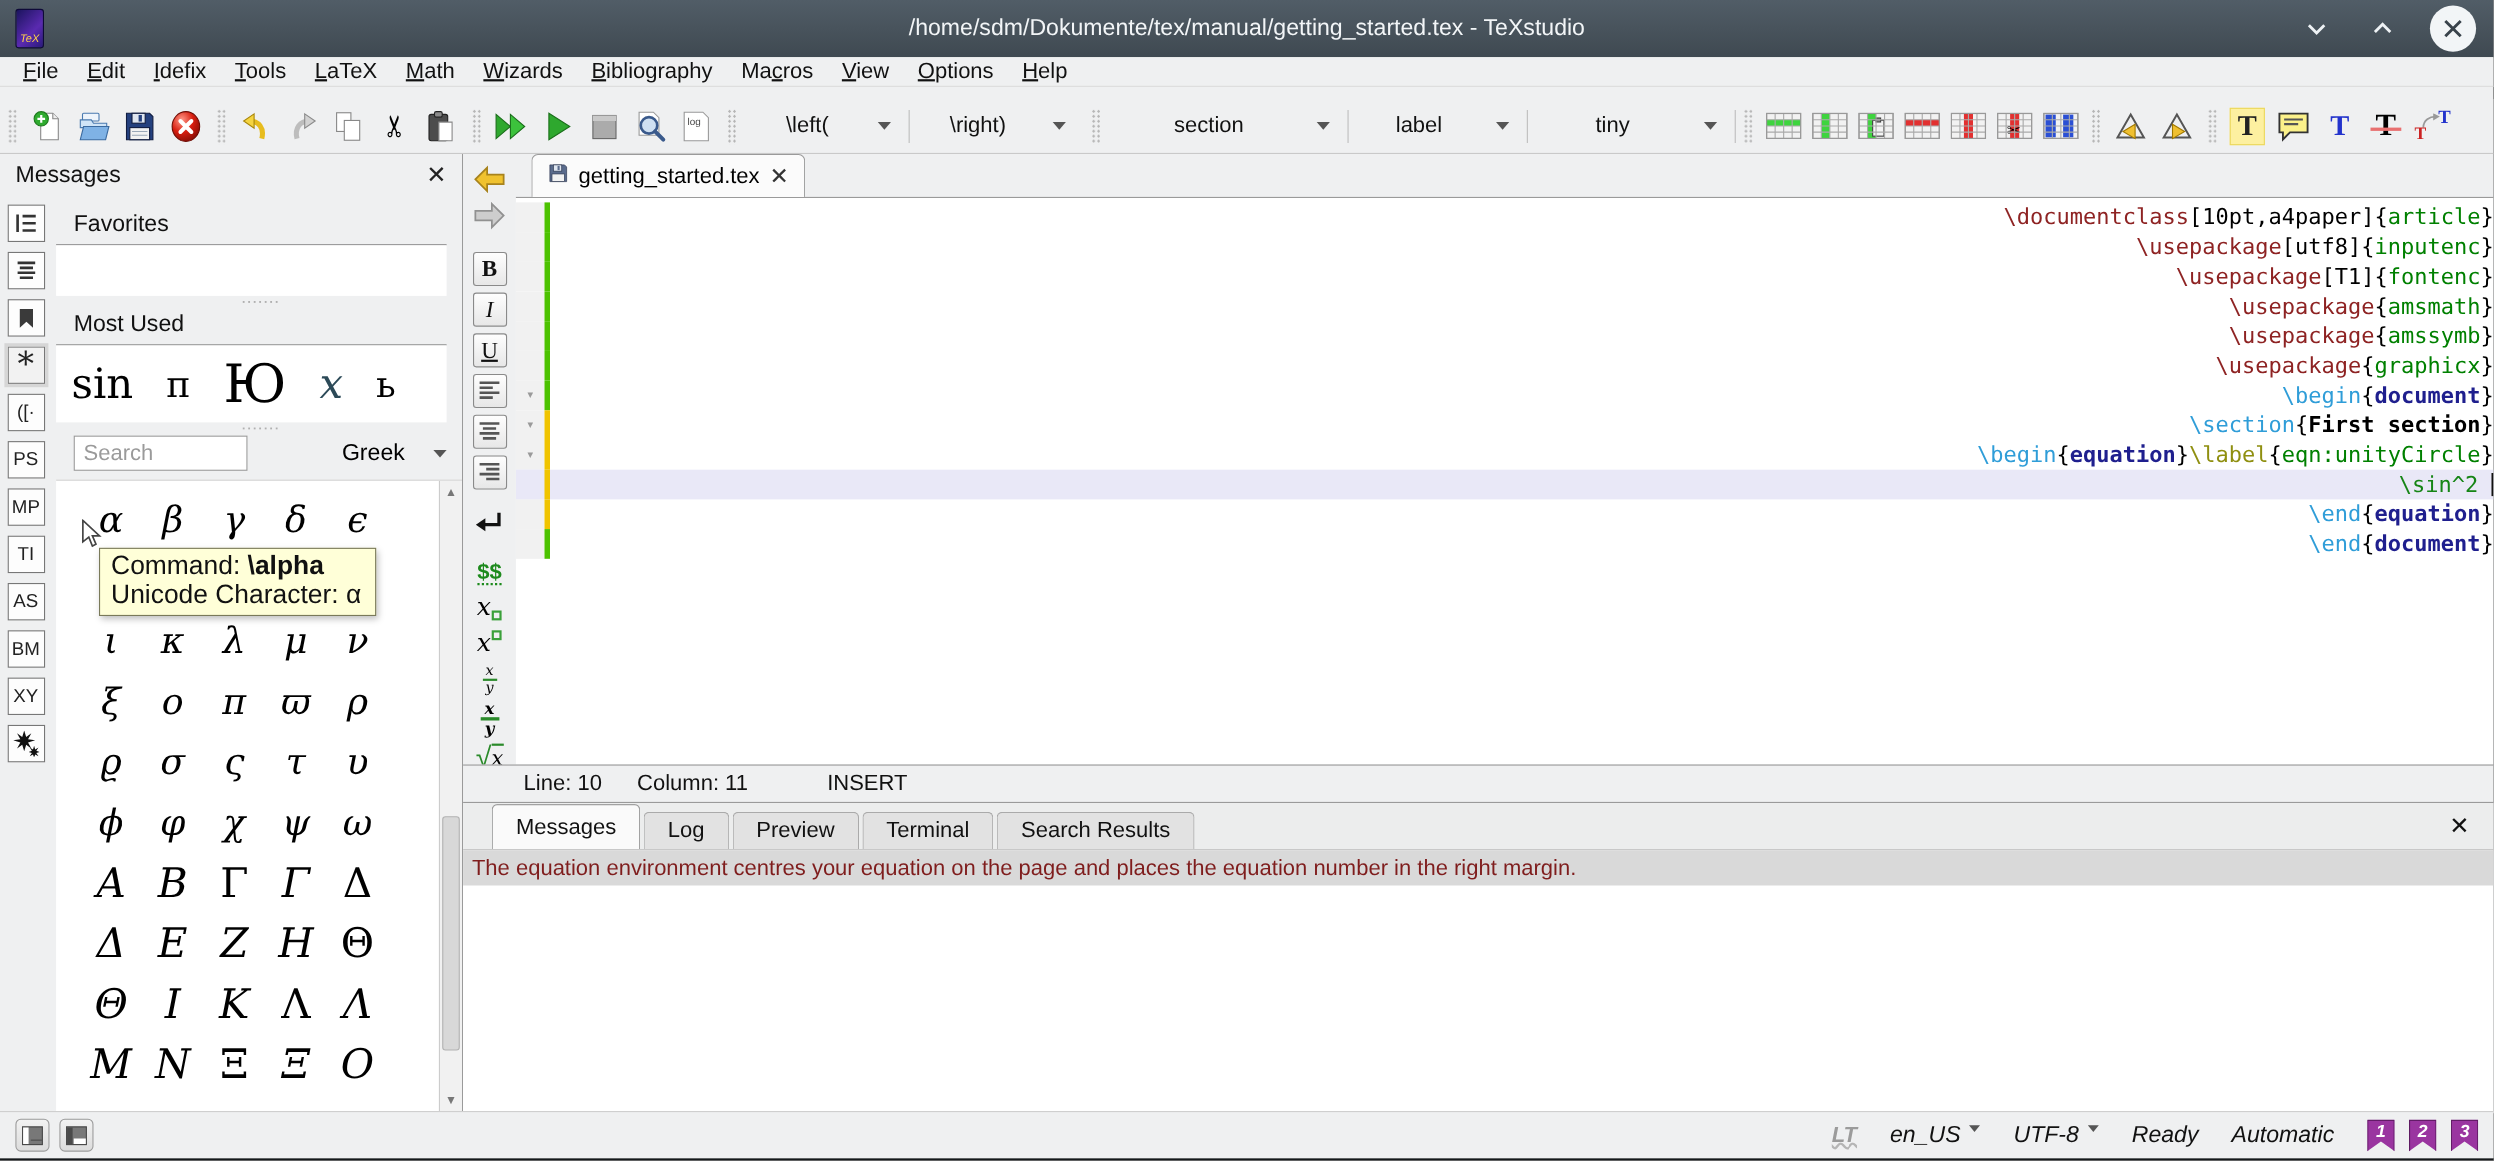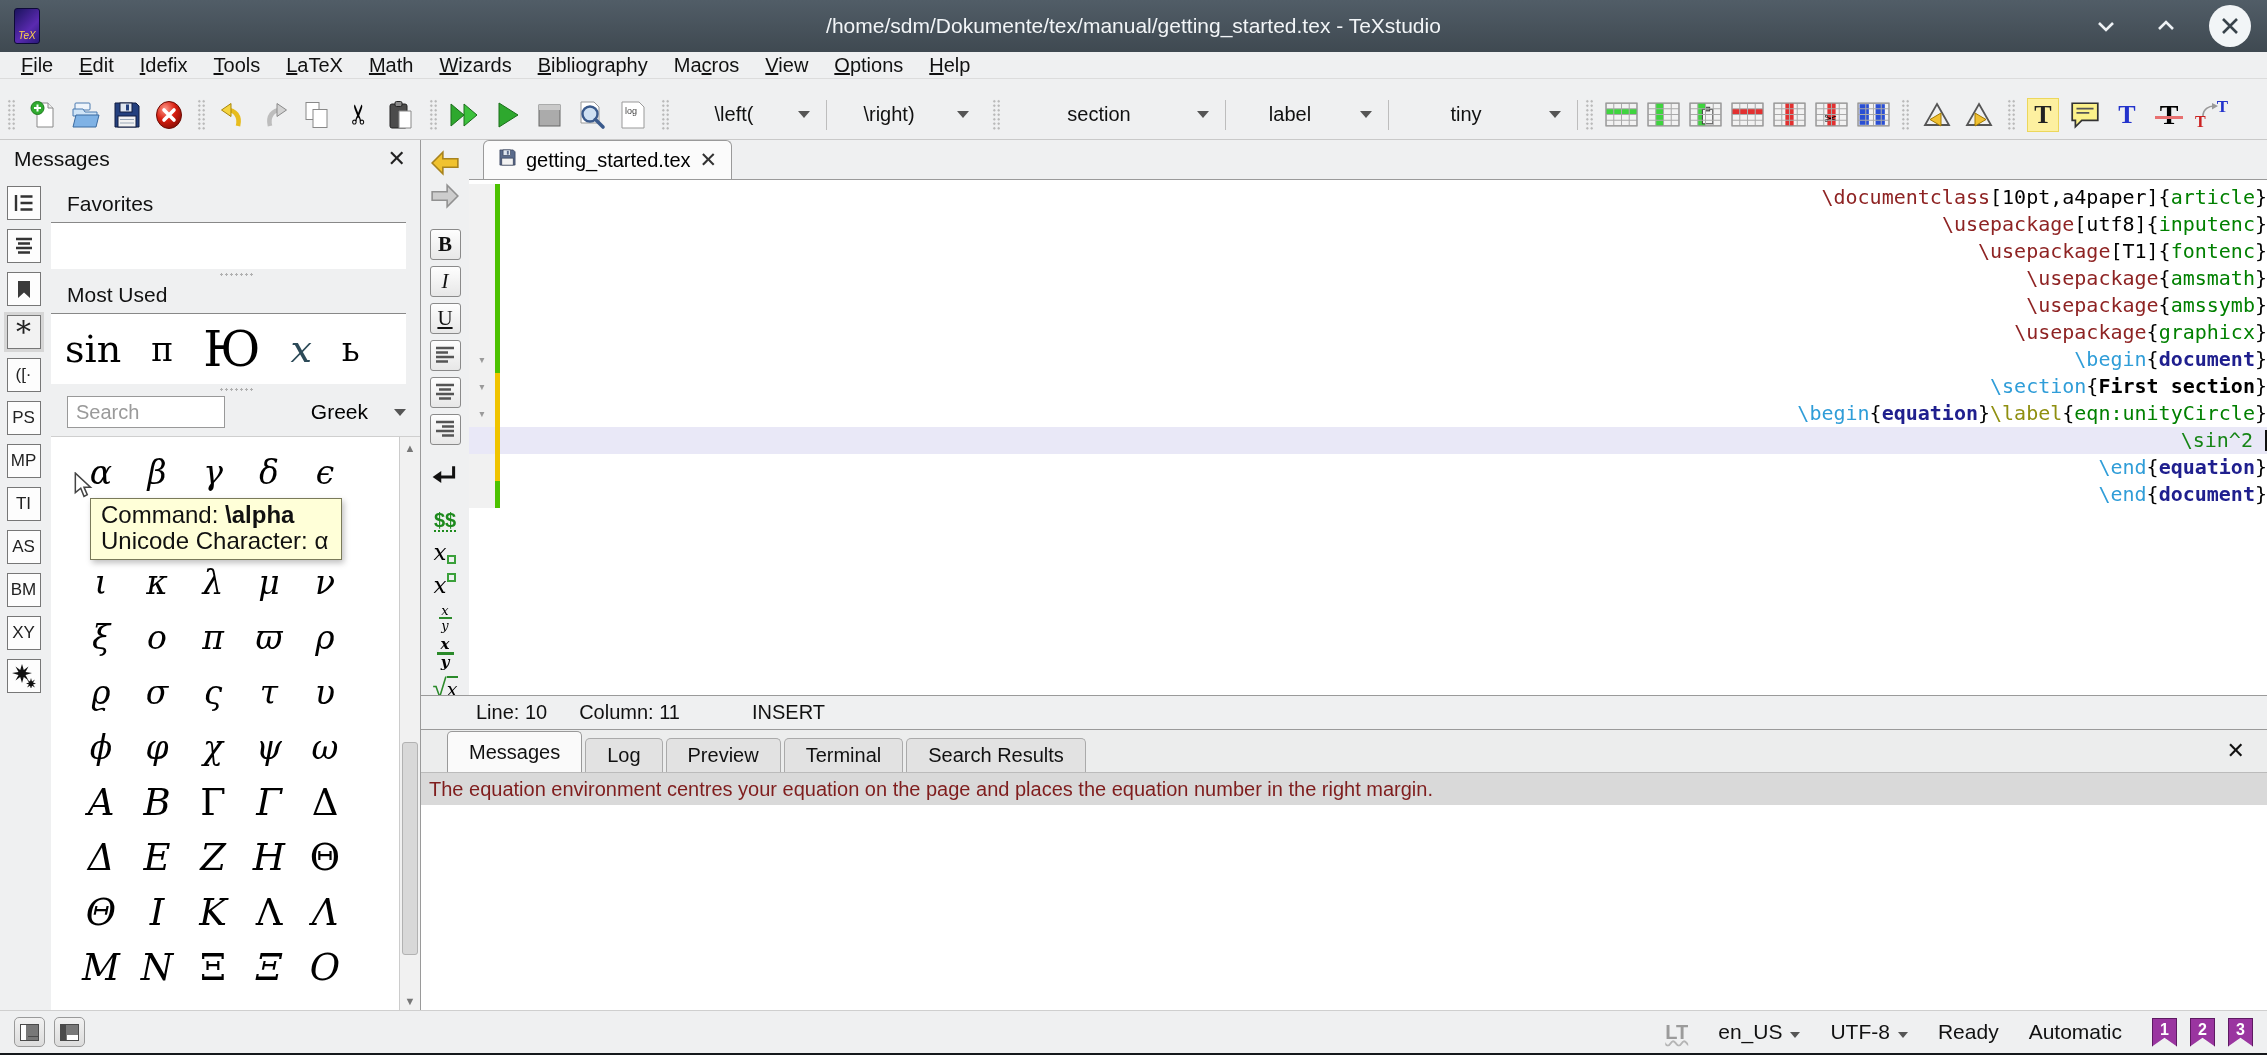--- a/index.html
+++ b/index.html
@@ -146,32 +146,32 @@
   .btab { height:34px; display:flex; align-items:center; padding:0 21px; font-size:20px; color:#111;
     background:#e2e2e2; border:1px solid #aaa; border-bottom:none; border-radius:5px 5px 0 0; margin-right:3px; }
   .btab.active { height:41px; background:#fafafa; border-color:#999; }
   .bclose { margin-left:auto; margin-right:22px; font-size:22px; color:#111; align-self:center; }
   #bcontent { flex:1; background:#fff; border-top:1px solid #bbb; }
   .msgrow { height:32px; background:#d9d9d9; display:flex; align-items:center; padding-left:8px;
     font-size:20px; color:#7f1d1d; }
 
   
   #statusbar { position:absolute; left:0; bottom:0; right:0; height:43px; background:#eff0f1;
-    border-top:1px solid #cfcfcf; display:flex; align-items:center; padding:0 14px; }
+    border-top:1px solid #cfcfcf; display:flex; align-items:center; padding:0 14px;font-style:italic; }
   .paneltoggle { width:31px; height:30px; border:1px solid #9a9a9a; border-radius:5px;
     background:linear-gradient(#f2f2f2,#dcdcdc); display:flex; align-items:center; justify-content:center;
     margin-right:9px; }
   .pt-ic { width:19px; height:17px; background:#787878; border:1px solid #4a4a4a; position:relative; }
   .pt-ic.left::before { content:""; position:absolute; left:0; top:0; bottom:0; width:5px; background:#fff; }
   .pt-ic.left::after { content:""; position:absolute; left:7px; right:0; bottom:3px; height:1px; background:#4a4a4a; }
   .pt-ic.bottom::before { content:""; position:absolute; left:0; top:0; bottom:0; width:5px; background:#4a4a4a; }
   .pt-ic.bottom::after { content:""; position:absolute; left:6px; right:0; bottom:0; height:5px; background:#fff; }
   #sbright { margin-left:auto; display:flex; align-items:center; gap:30px; font-size:21px; color:#111; }
   .lt-ic { font-weight:bold; color:#9b9b9b; text-decoration:underline wavy #b5b5b5; font-size:20px; }
-  .sb-dd { display:flex; align-items:center; gap:8px; }
+  .sb-dd { display:flex; align-items:flex-start; gap:8px; }
   .sb-dd .carr { border-top-width:6px; border-left-width:5px; border-right-width:5px; transform:translateY(3px); }
   .bmark { width:25px; height:29px; background:#9a35a0; border:1px solid #5e1a62;
     clip-path:polygon(0 0,100% 0,100% 100%,50% 70%,0 100%); color:#fff; font-weight:bold; font-size:16px;
     display:flex; justify-content:center; padding-top:2px; }
   .bmgrp { display:flex; gap:13px; }
 </style>
 </head>
 <body>
 
 <div id="app">

